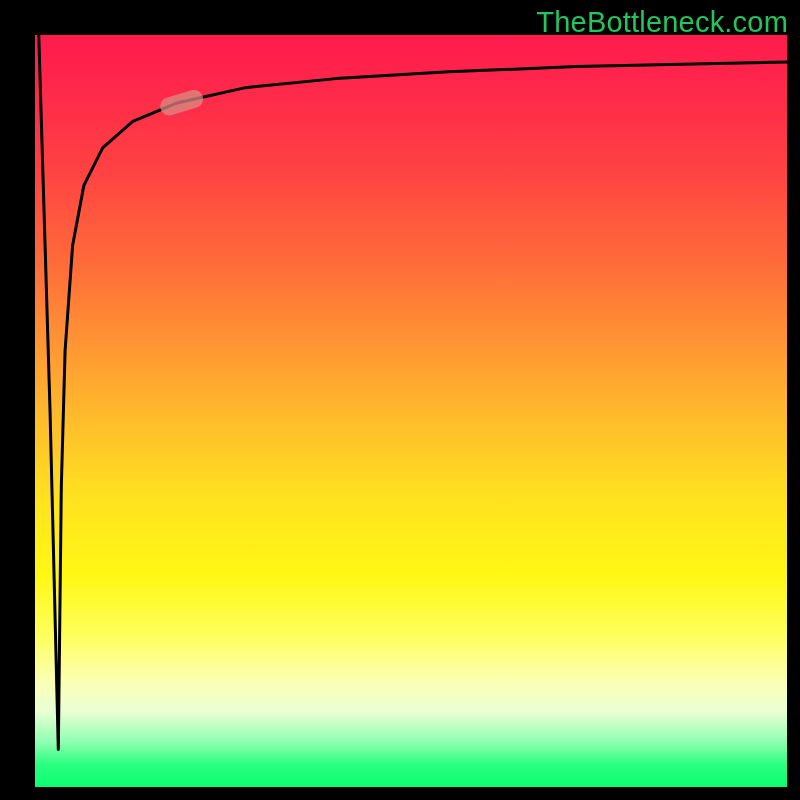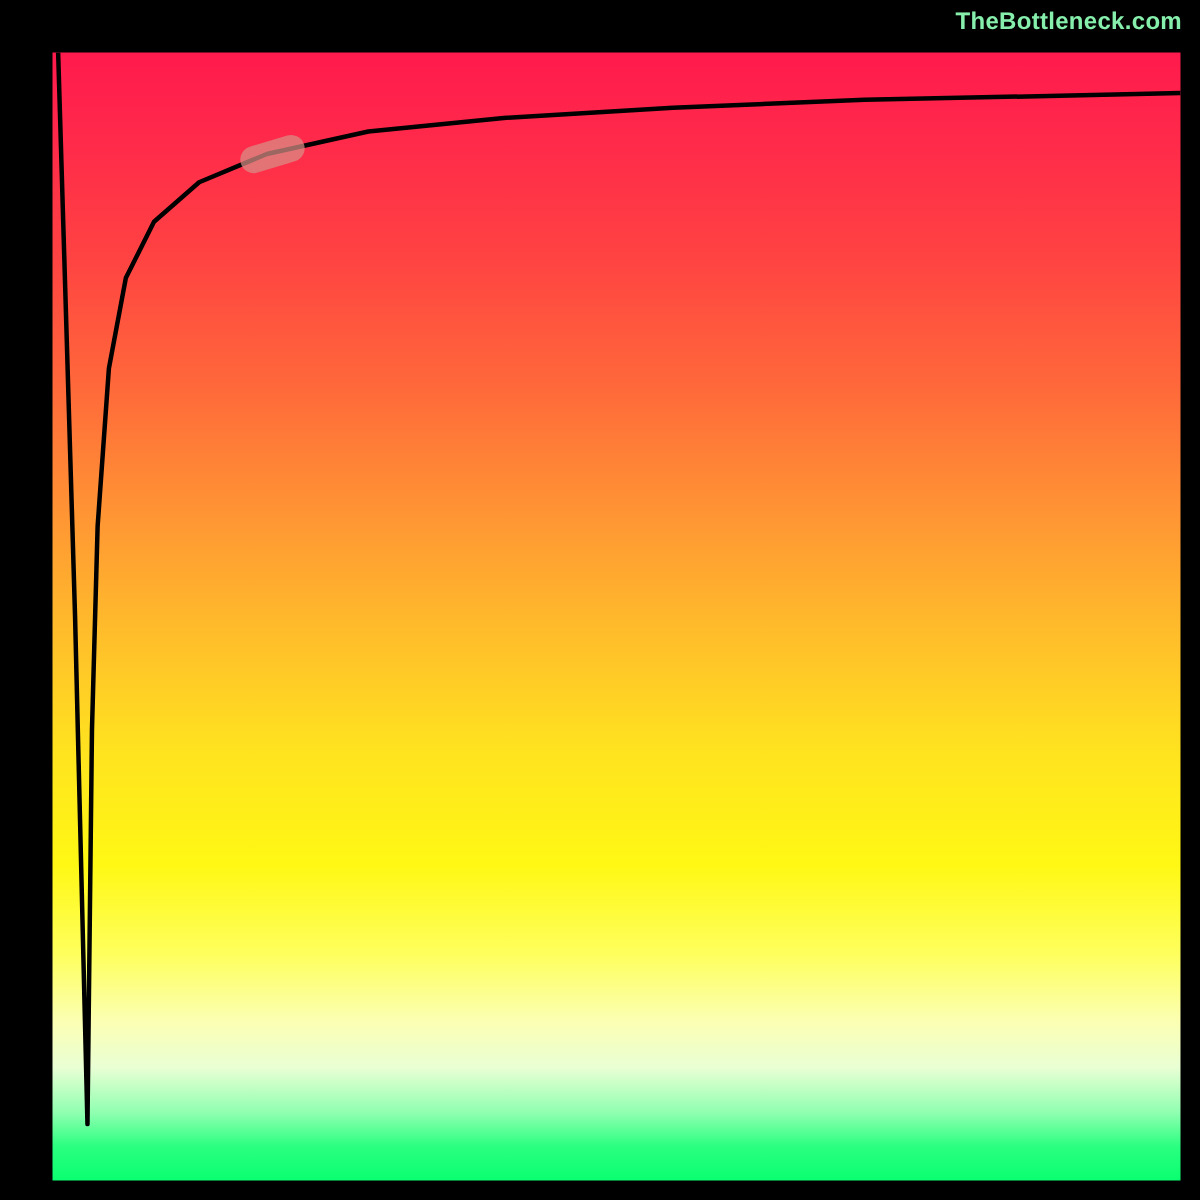--- a/index.html
+++ b/index.html
@@ -31,23 +31,23 @@
       #e9ffd4 90%,
       #8fffb0 94%,
       #2aff80 97%,
       #0aff70 100%
     );
   }
   .watermark {
     position: absolute;
     top: 6px;
     right: 12px;
-    font-size: 16px;
-    font-weight: 700;
-    color: #86efac;
+    font-size: 29px;
+    font-weight: 400;
+    color: #22c55e;
     letter-spacing: 0.2px;
   }
   .curve-layer {
     position: absolute;
     left: 35px;
     top: 35px;
     width: 752px;
     height: 752px;
     pointer-events: none;
   }

